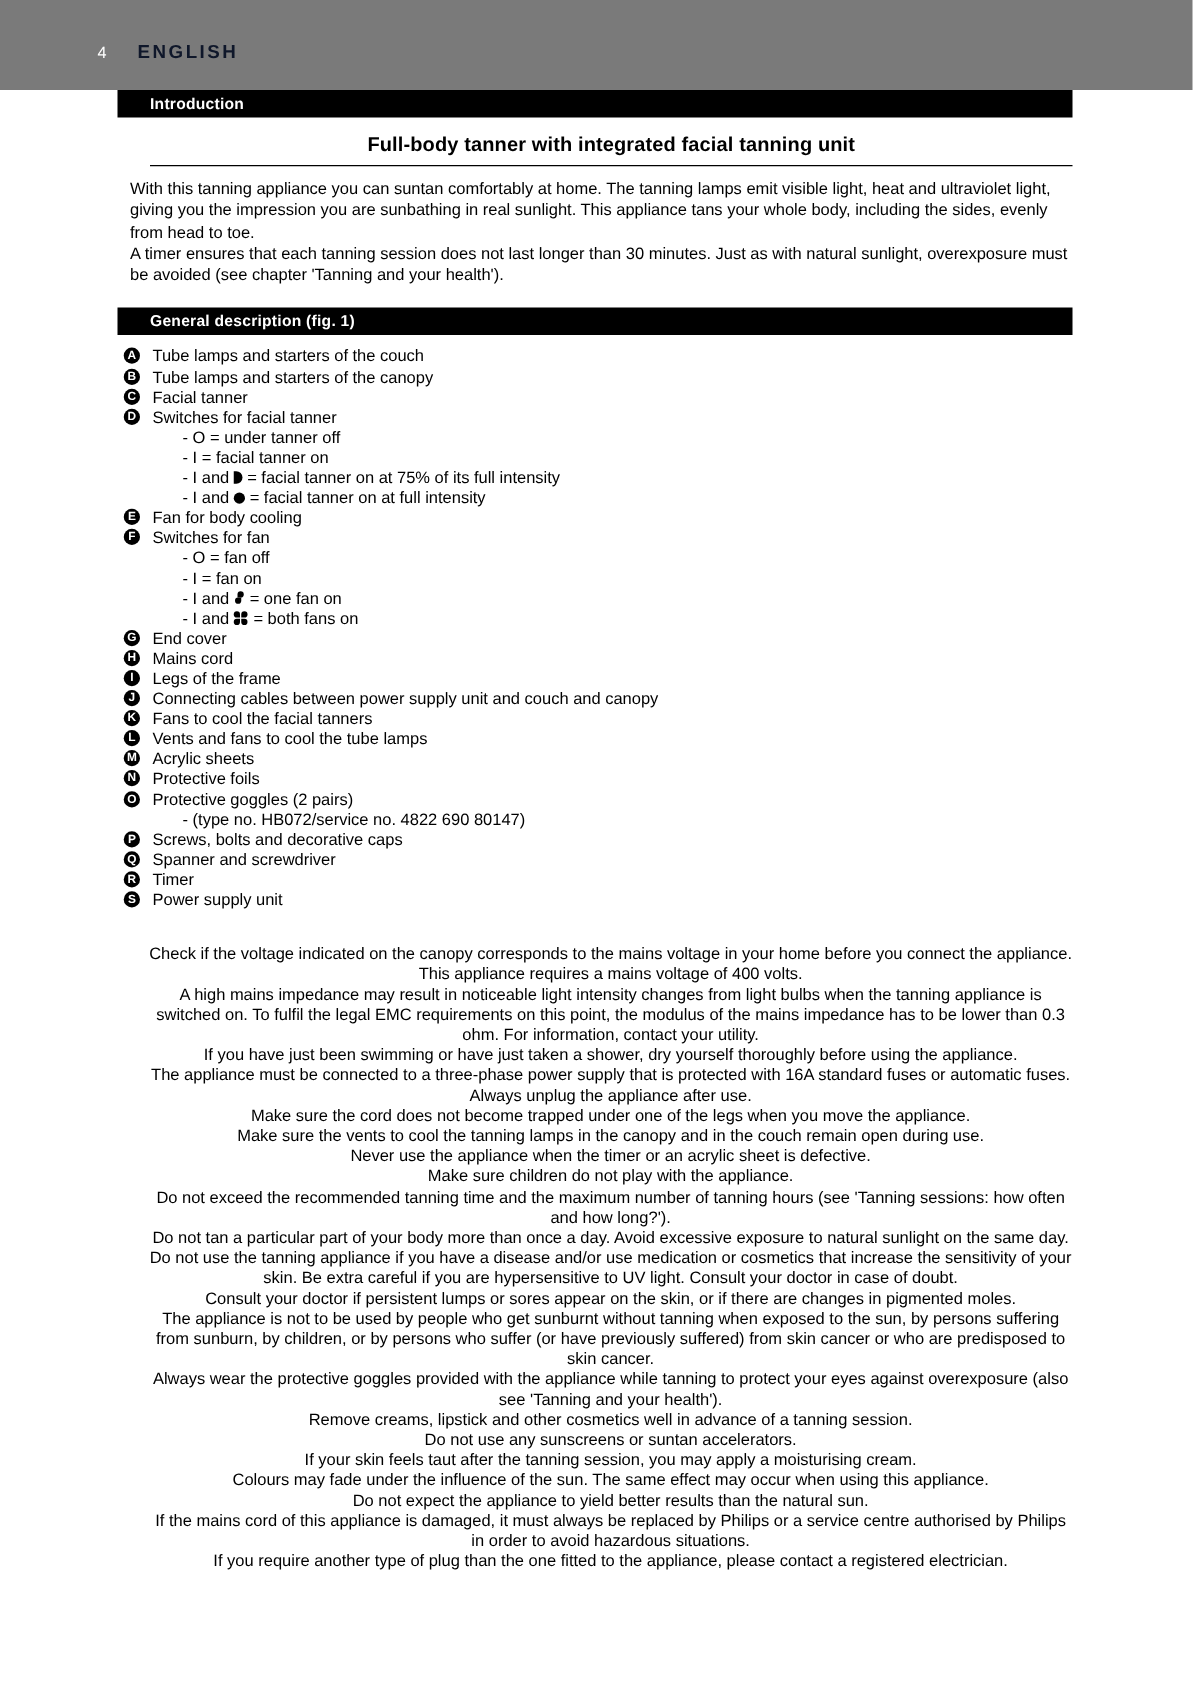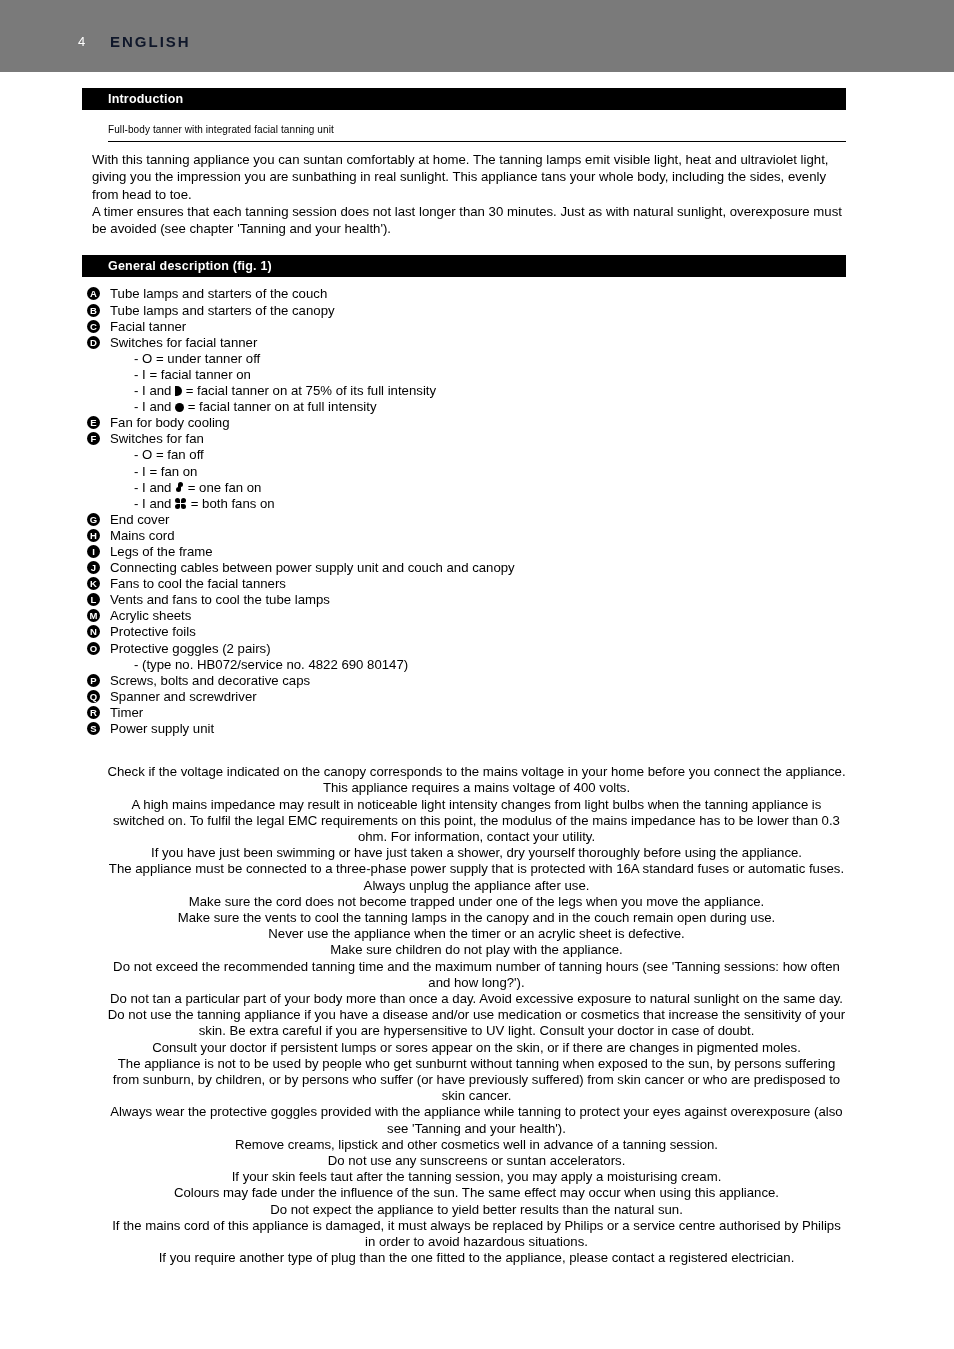--- a/index.html
+++ b/index.html
@@ -41,40 +41,40 @@
     left: 110px;
     top: 33px;
     font-size: 15px;
     font-weight: bold;
     color: #0f172a;
     letter-spacing: 2.0px;
   }
   
   .content {
     position: absolute;
-    left: 4px;
+    left: 16px;
     top: 72px;
     width: 898px;
-    margin-top: 16px;
   }
   .section-bar {
     margin: 0 56px 0 78px;
     background: #000000;
     color: #ffffff;
     font-size: 12.5px;
     font-weight: bold;
     padding: 4px 0 4px 26px;
     letter-spacing: 0.2px;
     box-sizing: border-box;
   }
   .subhead {
     margin: 14px 56px 0 104px;
-    font-size: 10px;
-    font-weight: normal;
+    font-size: 16px;
+    font-weight: bold;
     letter-spacing: 0.1px;
+    text-align: center;
   }
   .rule {
     margin: 6px 56px 0 104px;
     border-bottom: 1px solid #000000;
     height: 0;
   }
   .intro-block {
     margin: 9px 56px 0 88px;
     font-size: 13.2px;
     line-height: 17.3px;

